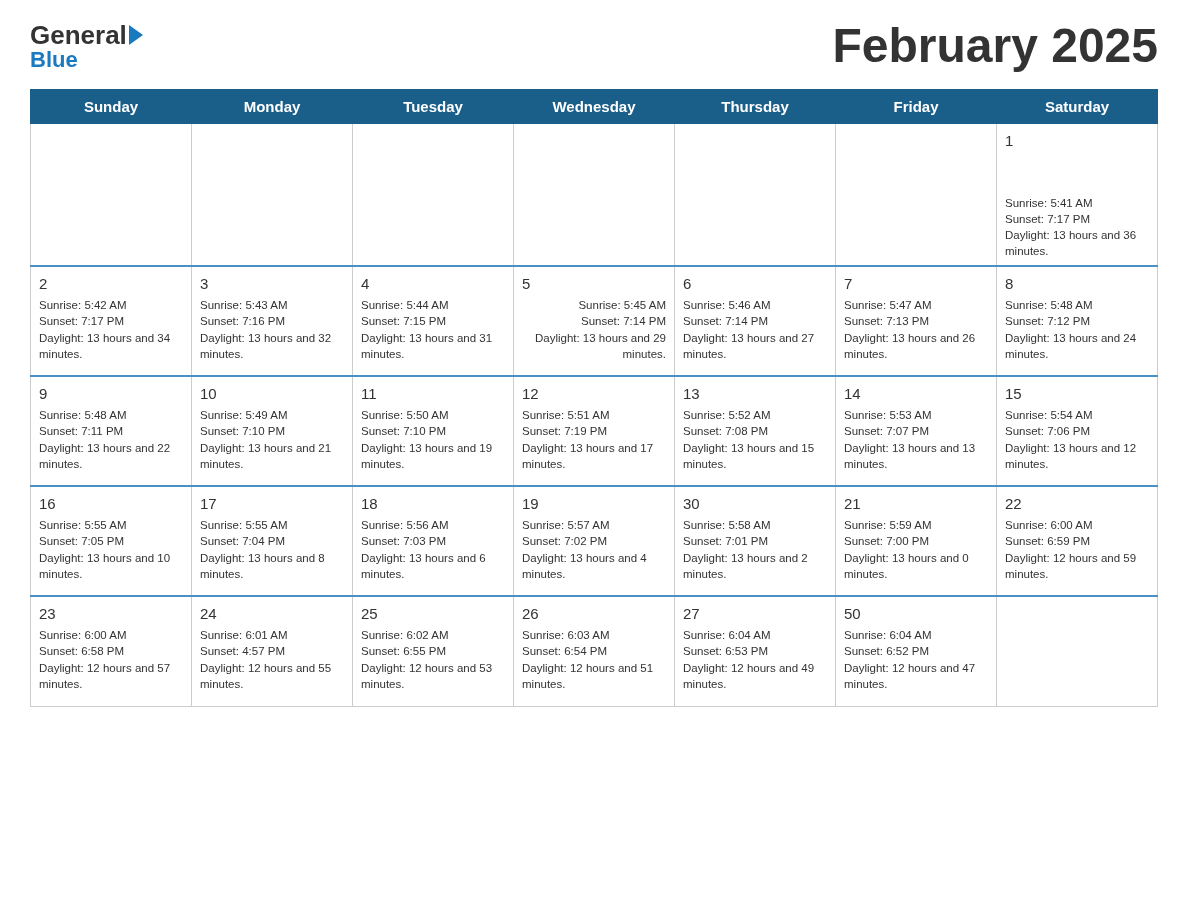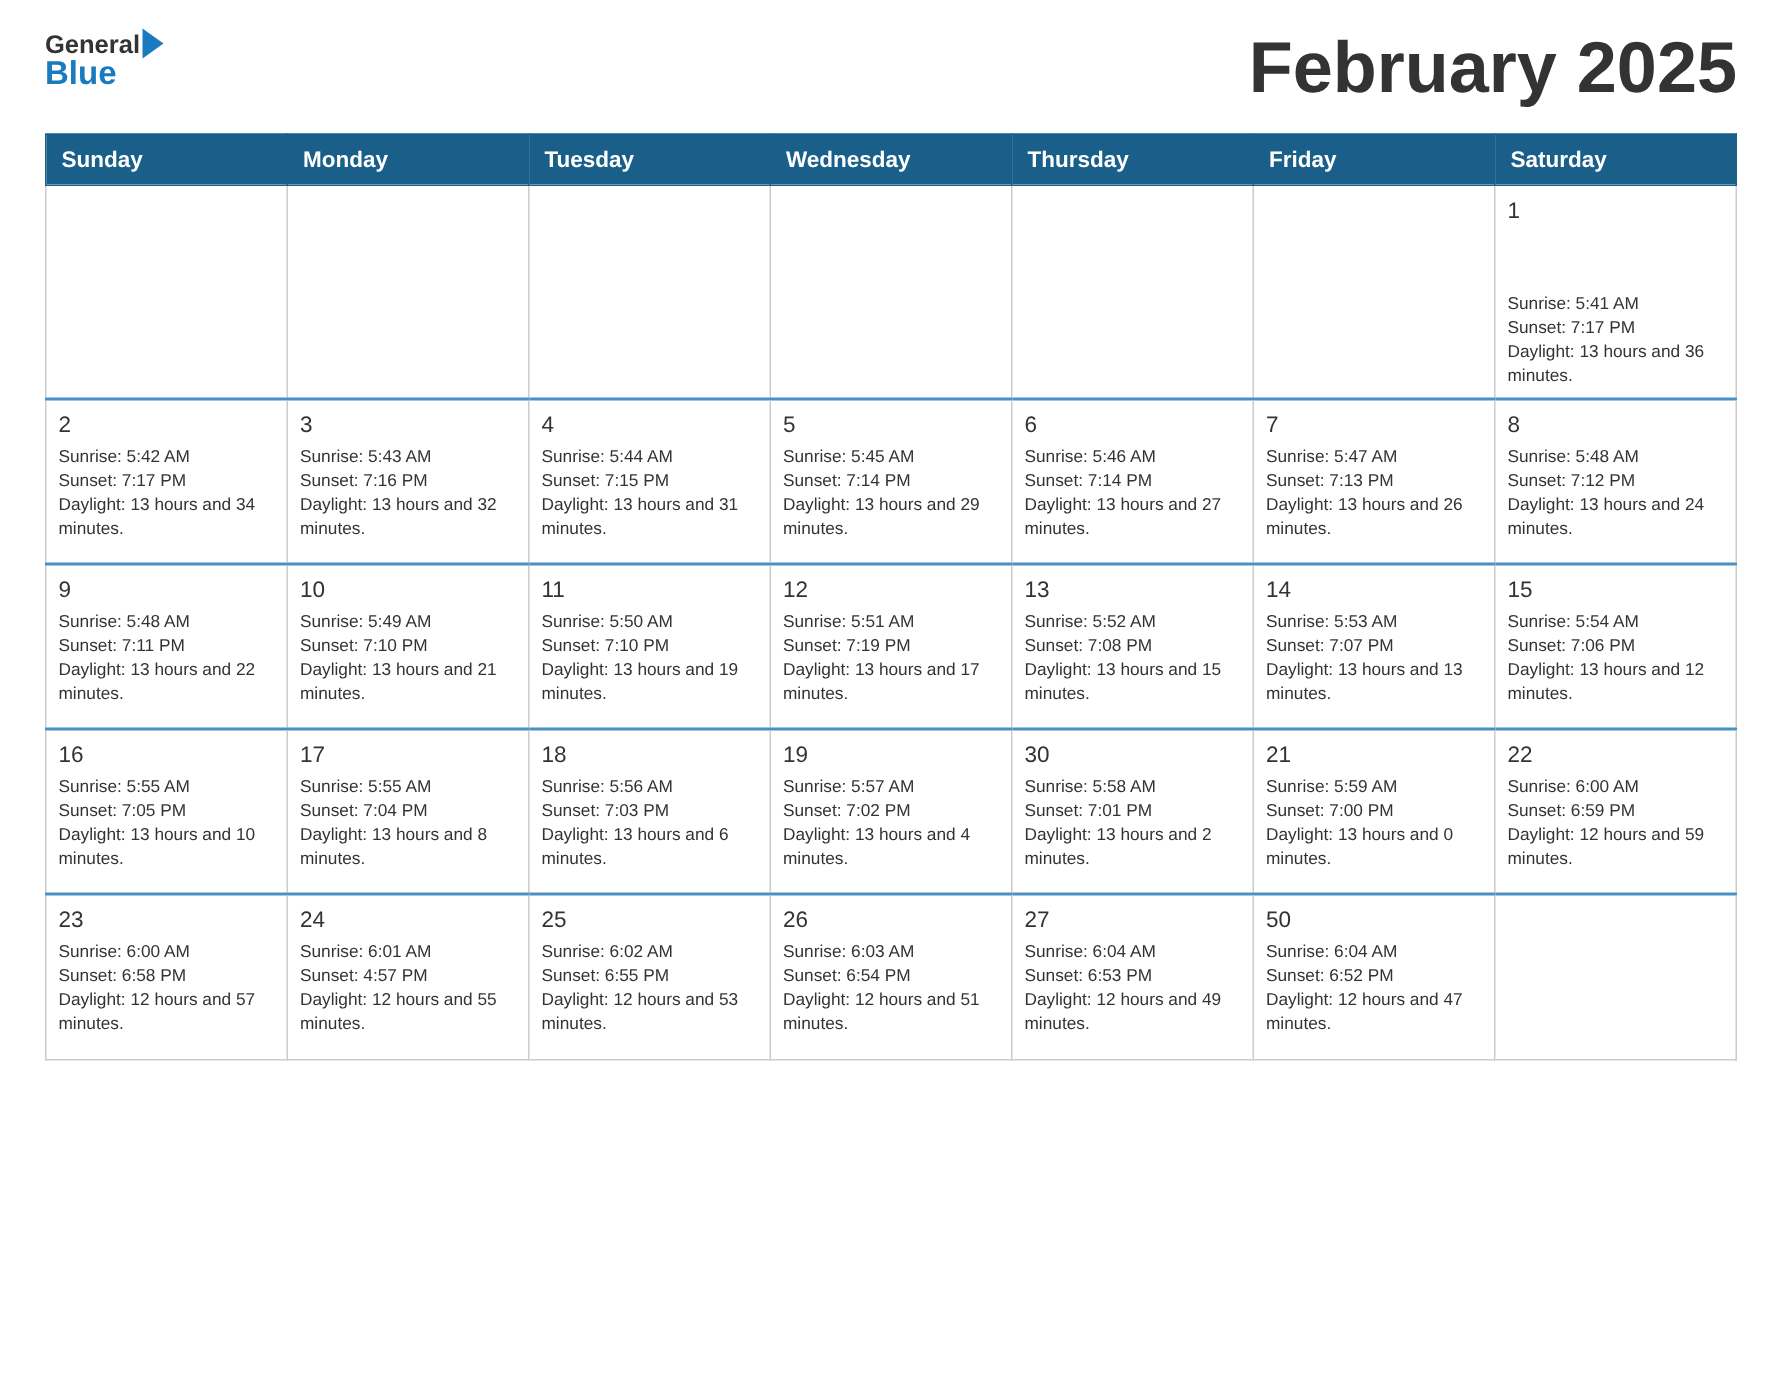--- a/index.html
+++ b/index.html
@@ -16,21 +16,21 @@
       margin-bottom: 16px;
     }
     .logo {
       display: flex;
       flex-direction: column;
       align-items: flex-start;
     }
     .logo-text {
       display: flex;
       align-items: center;
-      font-size: 17px;
+      font-size: 26px;
       font-weight: bold;
       color: #333;
     }
     .logo-arrow {
       width: 0;
       height: 0;
       border-left: 14px solid #1a7abf;
       border-top: 10px solid transparent;
       border-bottom: 10px solid transparent;
       margin-left: 2px;
@@ -57,21 +57,21 @@
       margin-top: 4px;
     }
     .calendar {
       width: 100%;
       border-collapse: collapse;
       border: 1px solid #ccc;
     }
     .calendar th {
       background-color: #1a5f8a;
       color: #fff;
-      text-align: left;
+      text-align: center;
       padding: 8px 10px;
       font-size: 15px;
       border: 1px solid #1a5f8a;
     }
     .calendar td {
       vertical-align: top;
       padding: 6px 8px;
       border: 1px solid #ccc;
       width: 14.28%;
       height: 110px;
@@ -157,21 +157,21 @@
 Daylight: 13 hours and 32 minutes.</div>
         </td>
         <td>
           <span class="day-number">4</span>
           <div class="day-info" style="white-space: pre-line;">Sunrise: 5:44 AM
 Sunset: 7:15 PM
 Daylight: 13 hours and 31 minutes.</div>
         </td>
         <td>
           <span class="day-number">5</span>
-          <div class="day-info" style="white-space: pre-line;">Sunrise: 5:45 AM
+          <div class="day-info" style="white-space: pre-line; text-align: right;">Sunrise: 5:45 AM
 Sunset: 7:14 PM
 Daylight: 13 hours and 29 minutes.</div>
         </td>
         <td>
           <span class="day-number">6</span>
           <div class="day-info" style="white-space: pre-line;">Sunrise: 5:46 AM
 Sunset: 7:14 PM
 Daylight: 13 hours and 27 minutes.</div>
         </td>
         <td>

